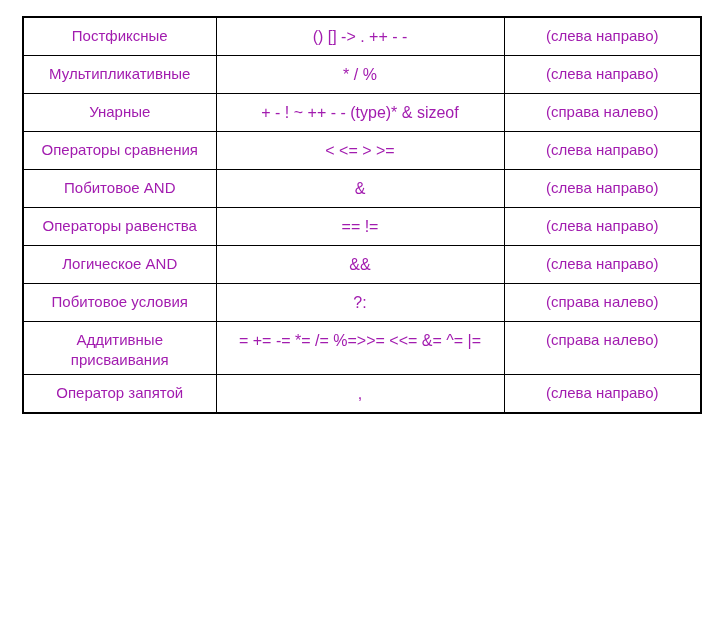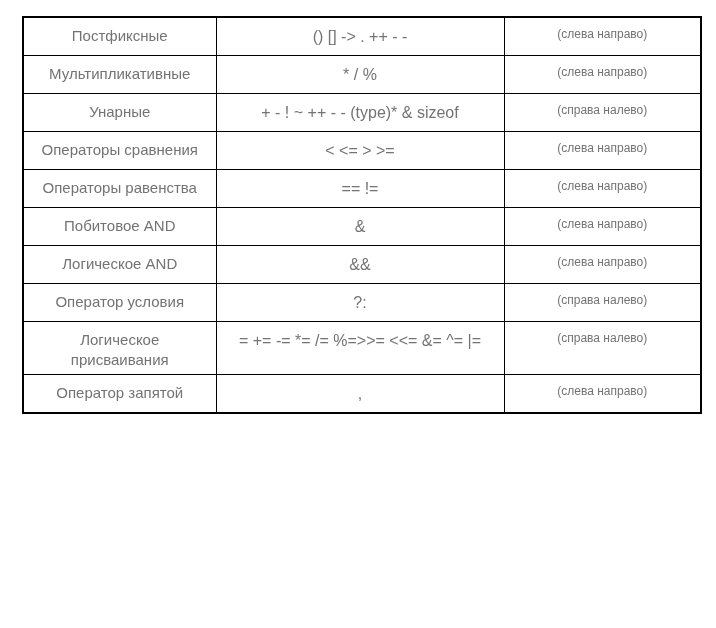--- a/index.html
+++ b/index.html
@@ -24,33 +24,33 @@
     width: 678px;
     border-collapse: collapse;
     table-layout: fixed;
     border: 2px solid #000000;
   }
   table.prec-table td {
     border: 1px solid #000000;
     text-align: center;
     vertical-align: top;
     padding: 8px 4px 4px 4px;
-    color: #737373;
+    color: #a21caf;
     line-height: 1.35;
     overflow: hidden;
   }
   td.cell-category {
     font-size: 15px;
     white-space: pre-line;
   }
   td.cell-operators {
     font-size: 16px;
   }
   td.cell-assoc {
-    font-size: 12px;
+    font-size: 15px;
   }
   tr.row-regular { height: 38px; }
   tr.row-tall    { height: 53px; }
 </style>
 </head>
 <body>
 
 <div class="page">
   <table class="prec-table">
     <colgroup>
@@ -79,48 +79,48 @@
 
 
 
   <tr class="row-regular">
     <td class="cell-category">Операторы сравнения</td>
     <td class="cell-operators">&lt; &lt;= &gt; &gt;=</td>
     <td class="cell-assoc">(слева направо)</td>
   </tr>
 
   <tr class="row-regular">
-    <td class="cell-category">Операторы равенства</td>
-    <td class="cell-operators">== !=</td>
+    <td class="cell-category">Побитовое AND</td>
+    <td class="cell-operators">&amp;</td>
     <td class="cell-assoc">(слева направо)</td>
   </tr>
 
   <tr class="row-regular">
-    <td class="cell-category">Побитовое AND</td>
-    <td class="cell-operators">&amp;</td>
+    <td class="cell-category">Операторы равенства</td>
+    <td class="cell-operators">== !=</td>
     <td class="cell-assoc">(слева направо)</td>
   </tr>
 
 
 
   <tr class="row-regular">
     <td class="cell-category">Логическое AND</td>
     <td class="cell-operators">&amp;&amp;</td>
     <td class="cell-assoc">(слева направо)</td>
   </tr>
 
 
   <tr class="row-regular">
-    <td class="cell-category">Оператор условия</td>
+    <td class="cell-category">Побитовое условия</td>
     <td class="cell-operators">?:</td>
     <td class="cell-assoc">(справа налево)</td>
   </tr>
 
   <tr class="row-tall">
-    <td class="cell-category">Логическое
+    <td class="cell-category">Аддитивные
 присваивания</td>
     <td class="cell-operators">= += -= *= /= %=&gt;&gt;= &lt;&lt;= &amp;= ^= |=</td>
     <td class="cell-assoc">(справа налево)</td>
   </tr>
 
   <tr class="row-regular">
     <td class="cell-category">Оператор запятой</td>
     <td class="cell-operators">,</td>
     <td class="cell-assoc">(слева направо)</td>
   </tr>

